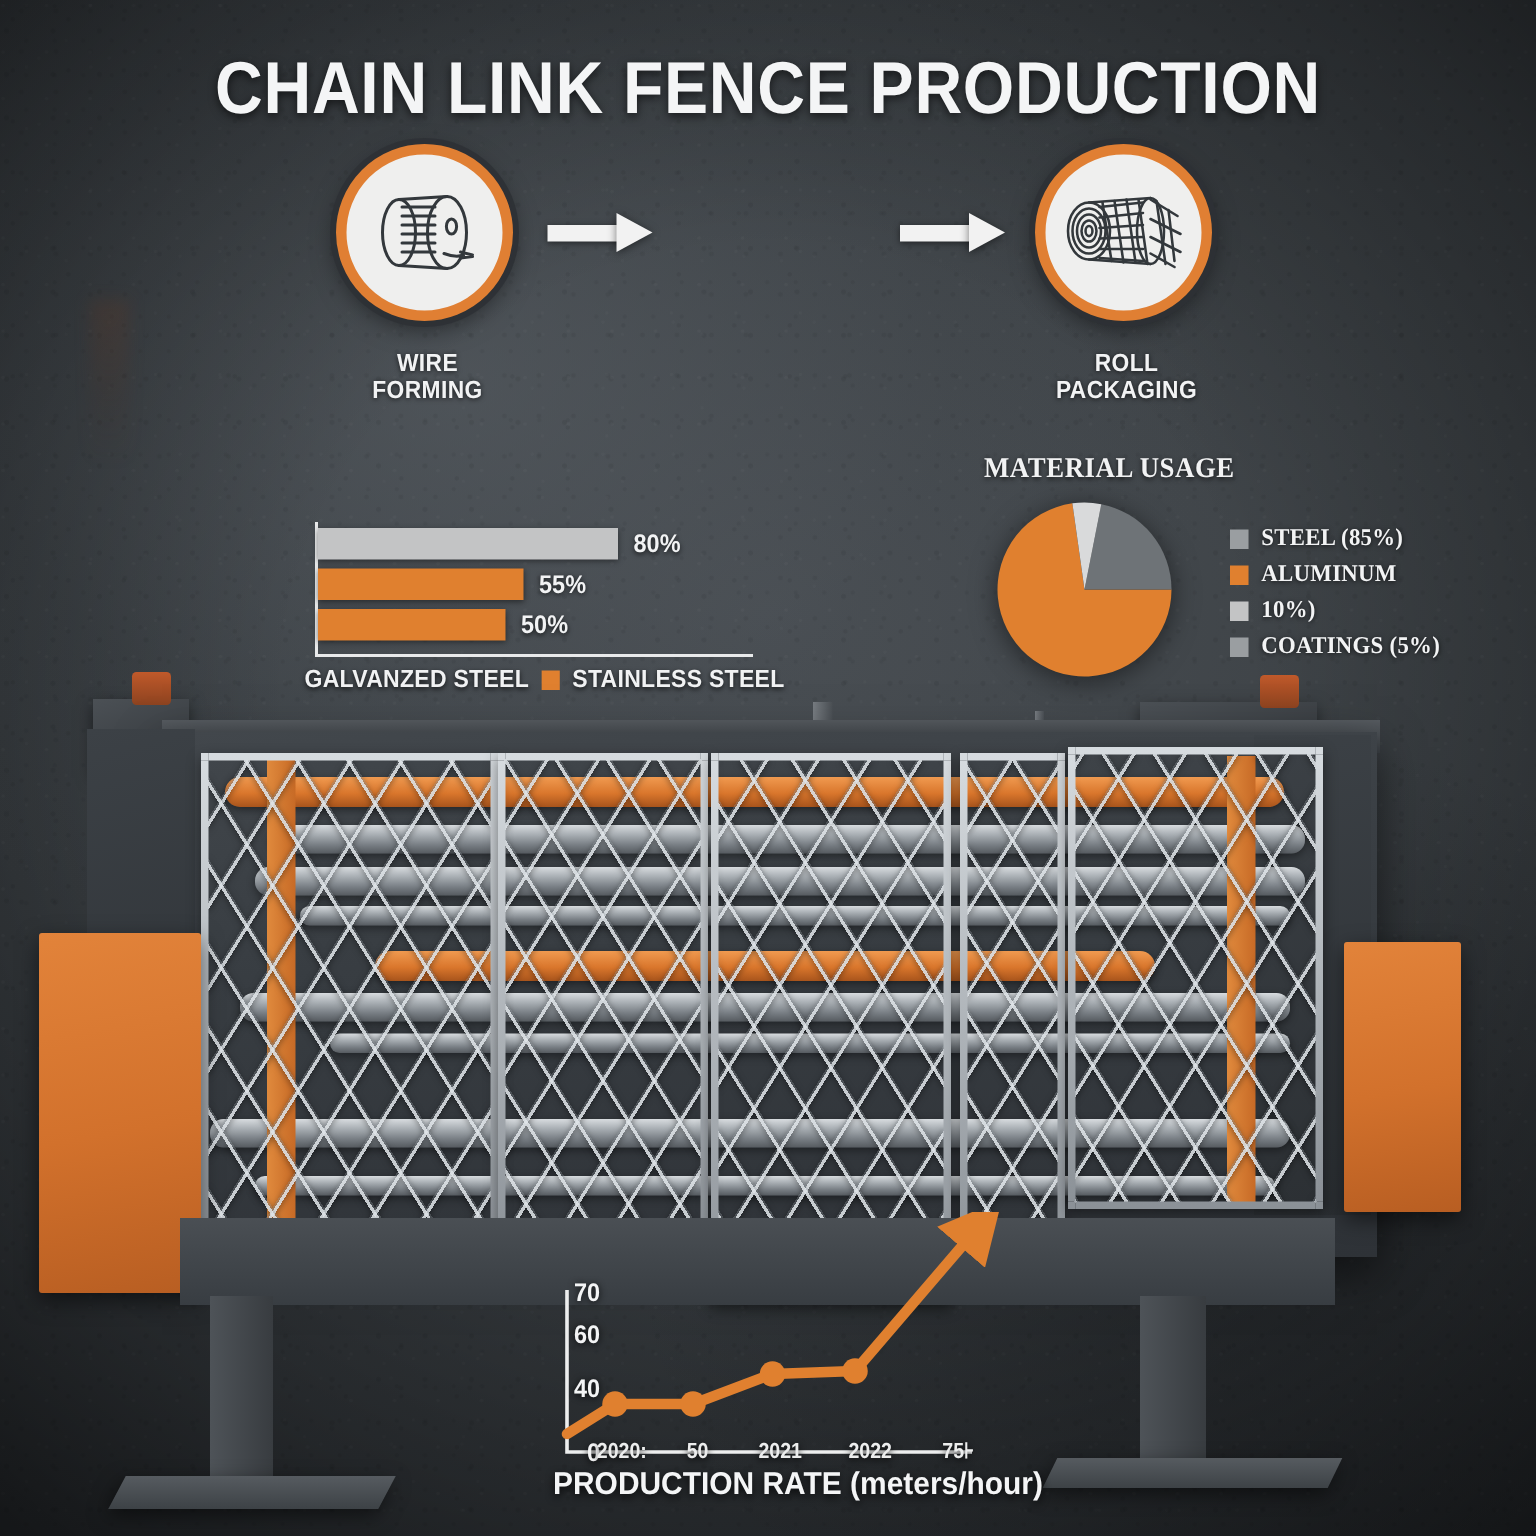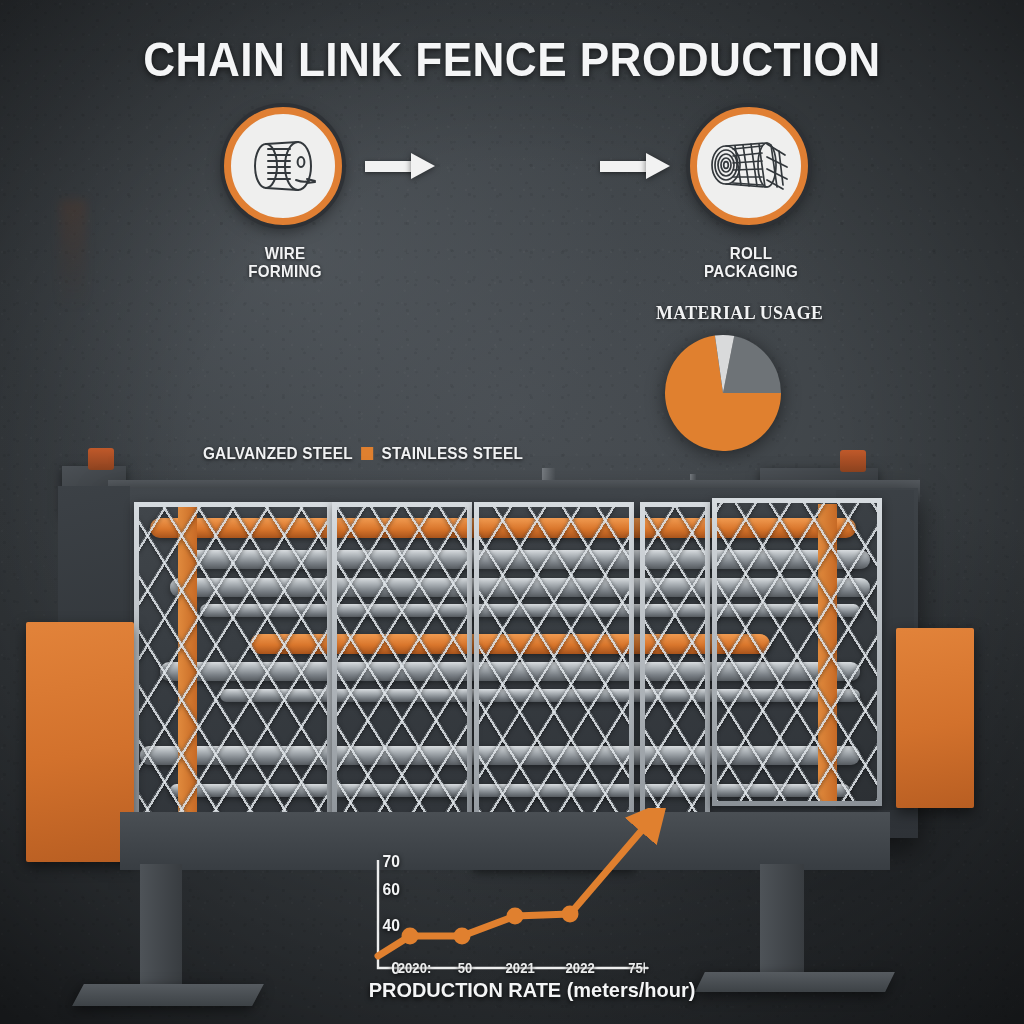--- a/index.html
+++ b/index.html
@@ -48,21 +48,21 @@
     position:absolute; left:0; right:0; top:34px;
     text-align:center;
     font-size:49px; line-height:1.05;
     font-weight:700; letter-spacing:.5px;
     color:#f4f5f6;
     transform:scaleX(.90);
     text-shadow:0 2px 7px rgba(0,0,0,.62);
   }
 
   
-  #flow { position:absolute; left:0; right:0; top:107px; height:180px; }
+  #flow { position:absolute; left:0; right:0; top:96px; height:180px; }
   .node { position:absolute; width:122px; text-align:center; }
   .node.n0 { left:224px; } .node.n1 { left:451px; } .node.n2 { left:690px; }
   .ring {
     position:relative; width:118px; height:118px; border-radius:50%;
     border:7px solid #e07f33;
     background:#efefee;
     box-shadow:0 0 0 4px rgba(45,49,53,.9), 0 5px 16px rgba(0,0,0,.5);
     display:flex; align-items:center; justify-content:center;
   }
   .ring svg { display:block; }
@@ -280,39 +280,74 @@
             <path d="M64 10 L70 52 M72 16 L76 50"></path>
           </g>
         </svg>
       </span>
     </div>
     <div class="node-label">ROLL PACKAGING</div>
   </div>
 </div>
 
 <div id="bar-chart">
+  <div id="bar-plot">
+    <div id="bar-axis-y"></div>
+    <div id="bar-axis-x"></div>
+
+    <div class="bar-row" style="top:4px;">
+      <div class="bar-fill" id="bf0" style="width: 199.728px; background: rgb(195, 196, 197);"></div>
+      <div class="bar-val">80%</div>
+    </div>
+    <div class="bar-row" style="top:31px;">
+      <div class="bar-fill" id="bf1" style="width: 137.313px; background: rgb(224, 128, 47);"></div>
+      <div class="bar-val">55%</div>
+    </div>
+    <div class="bar-row" style="top:58px;">
+      <div class="bar-fill" id="bf2" style="width: 124.83px; background: rgb(224, 128, 47);"></div>
+      <div class="bar-val">50%</div>
+    </div>
+  </div>
 
   <div id="bar-legend">
     <span>GALVANZED STEEL</span>
     <span class="leg-sq" id="legsq-ss" style="background: rgb(224, 128, 47);"></span>
     <span>STAINLESS STEEL</span>
   </div>
 </div>
 
 <div id="pie-chart">
   <div id="pie-title">MATERIAL USAGE</div>
 
   <div id="pie-wrap">
     <svg width="118" height="118" viewBox="0 0 118 118">
       <path id="slice-orange" d="M59 59 L117 59 A58 58 0 1 1 50.9 1.55 Z" fill="#e0802f"></path>
       <path id="slice-darkgray" d="M59 59 L70.2 2.1 A58 58 0 0 1 117 59 Z" fill="#6e7377"></path>
       <path id="slice-lightgray" d="M59 59 L50.9 1.55 A58 58 0 0 1 70.2 2.1 Z" fill="#d9dadb"></path>
     </svg>
   </div>
 
+  <div id="pie-legend">
+    <div class="pie-leg-row">
+      <span class="leg-sq" id="pl0" style="background: rgb(154, 158, 161);"></span>
+      <span>STEEL (85%)</span>
+    </div>
+    <div class="pie-leg-row">
+      <span class="leg-sq" id="pl1" style="background: rgb(224, 128, 47);"></span>
+      <span>ALUMINUM</span>
+    </div>
+    <div class="pie-leg-row">
+      <span class="leg-sq" id="pl2" style="background: rgb(195, 196, 197);"></span>
+      <span>10%)</span>
+    </div>
+    <div class="pie-leg-row">
+      <span class="leg-sq" id="pl3" style="background: rgb(154, 158, 161);"></span>
+      <span>COATINGS (5%)</span>
+    </div>
+  </div>
 </div>
 
 <div id="machine">
 
   <div class="m-head" style="left:62px;  top:20px; width:64px;  height:50px;"></div>
   <div class="m-cap" style="left:88px;  top:2px;"></div>
   <div class="m-head" style="left:760px; top:22px; width:118px; height:42px;"></div>
   <div class="m-cap" style="left:840px; top:4px;"></div>
   <div class="m-post" style="left:542px; top:22px; height:34px;"></div>
   <div class="m-post" style="left:690px; top:28px; height:28px; width:6px;"></div>

